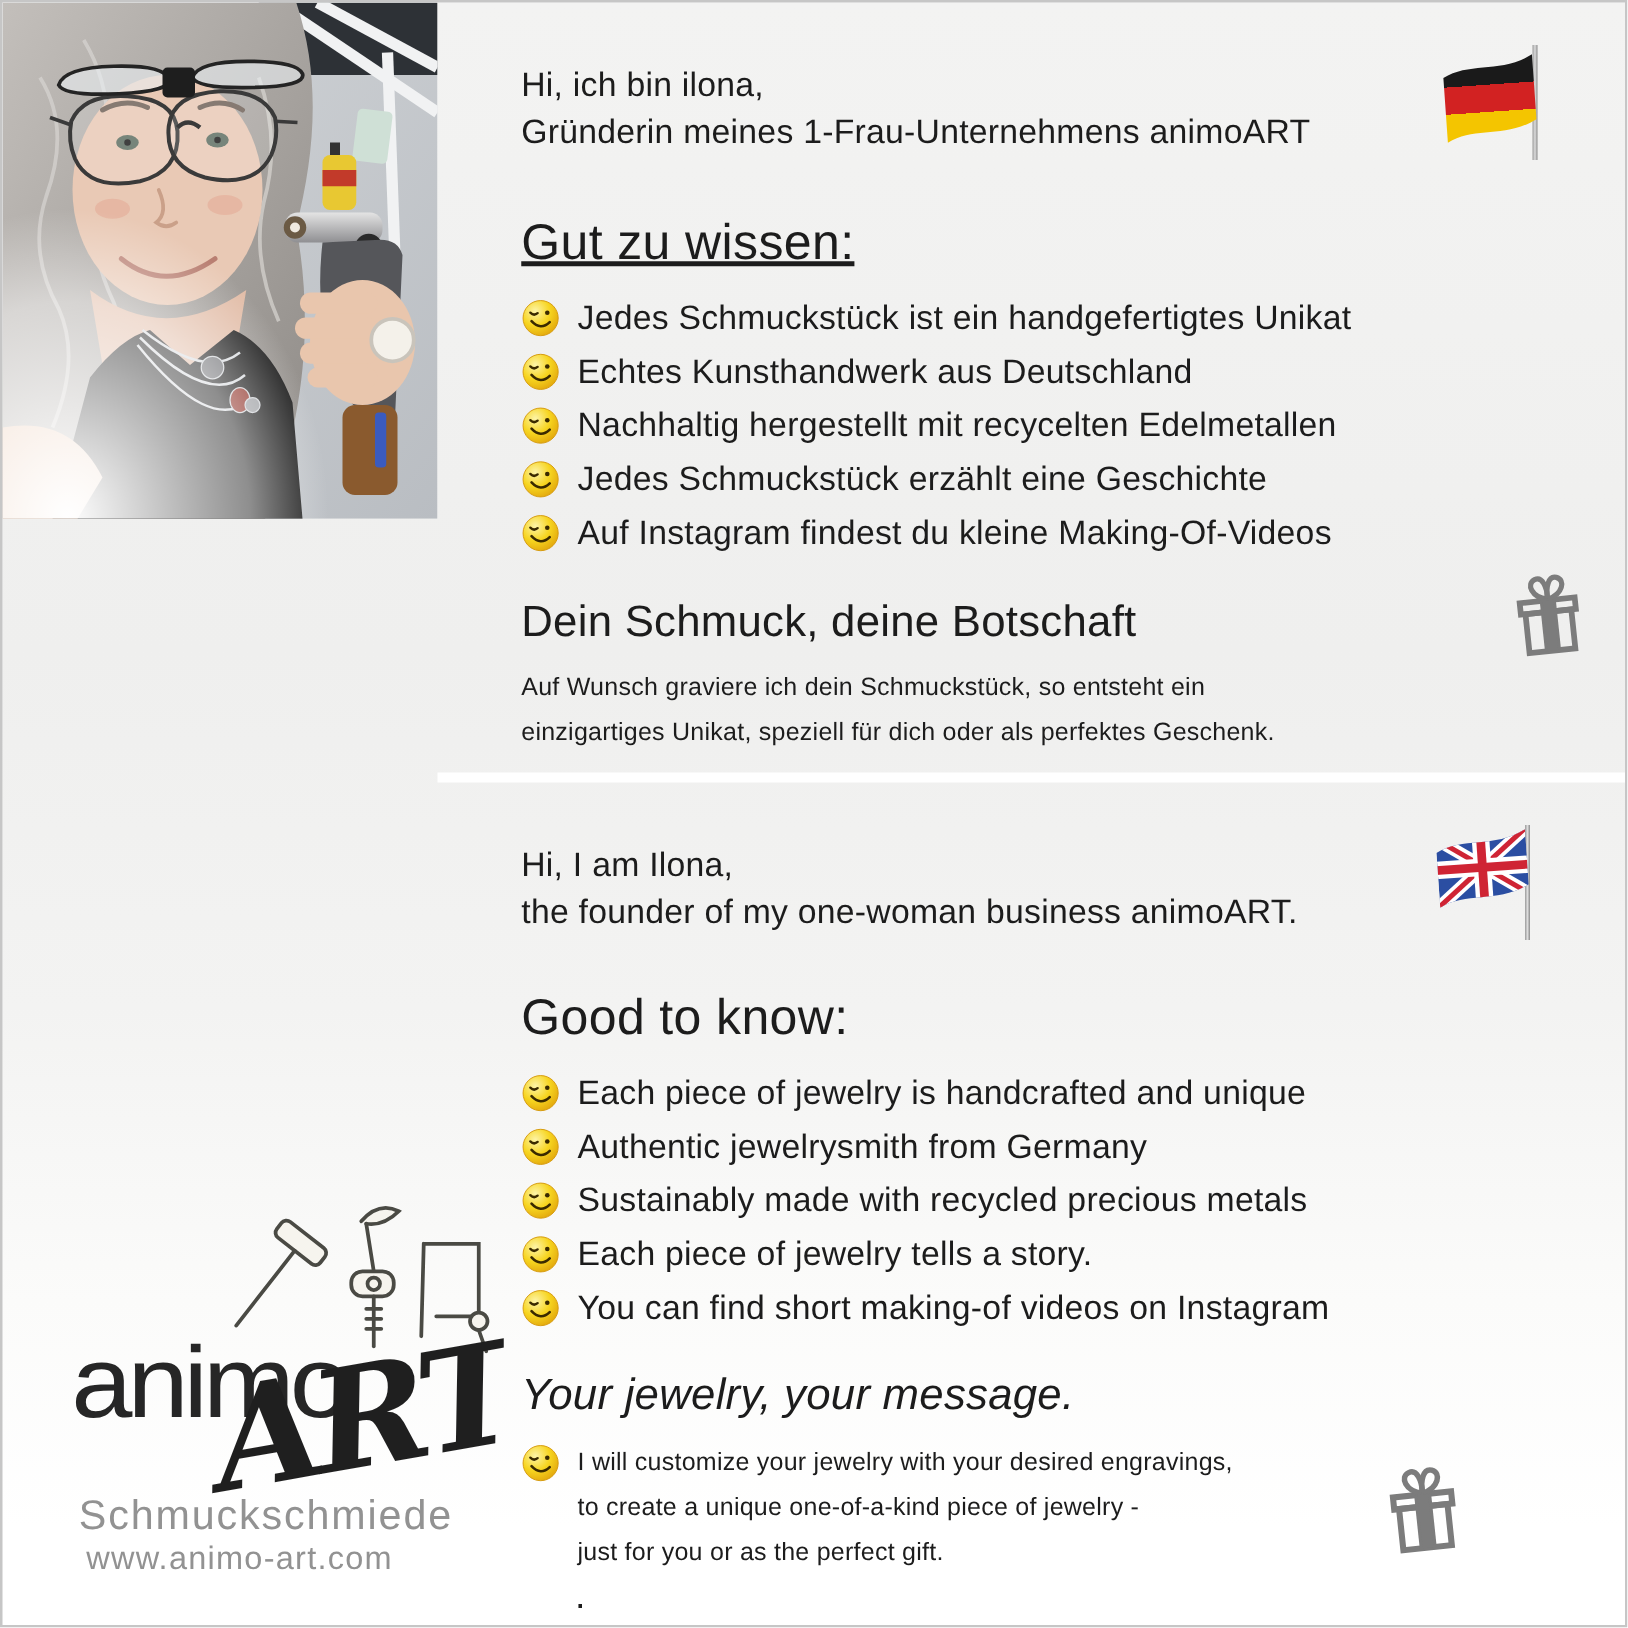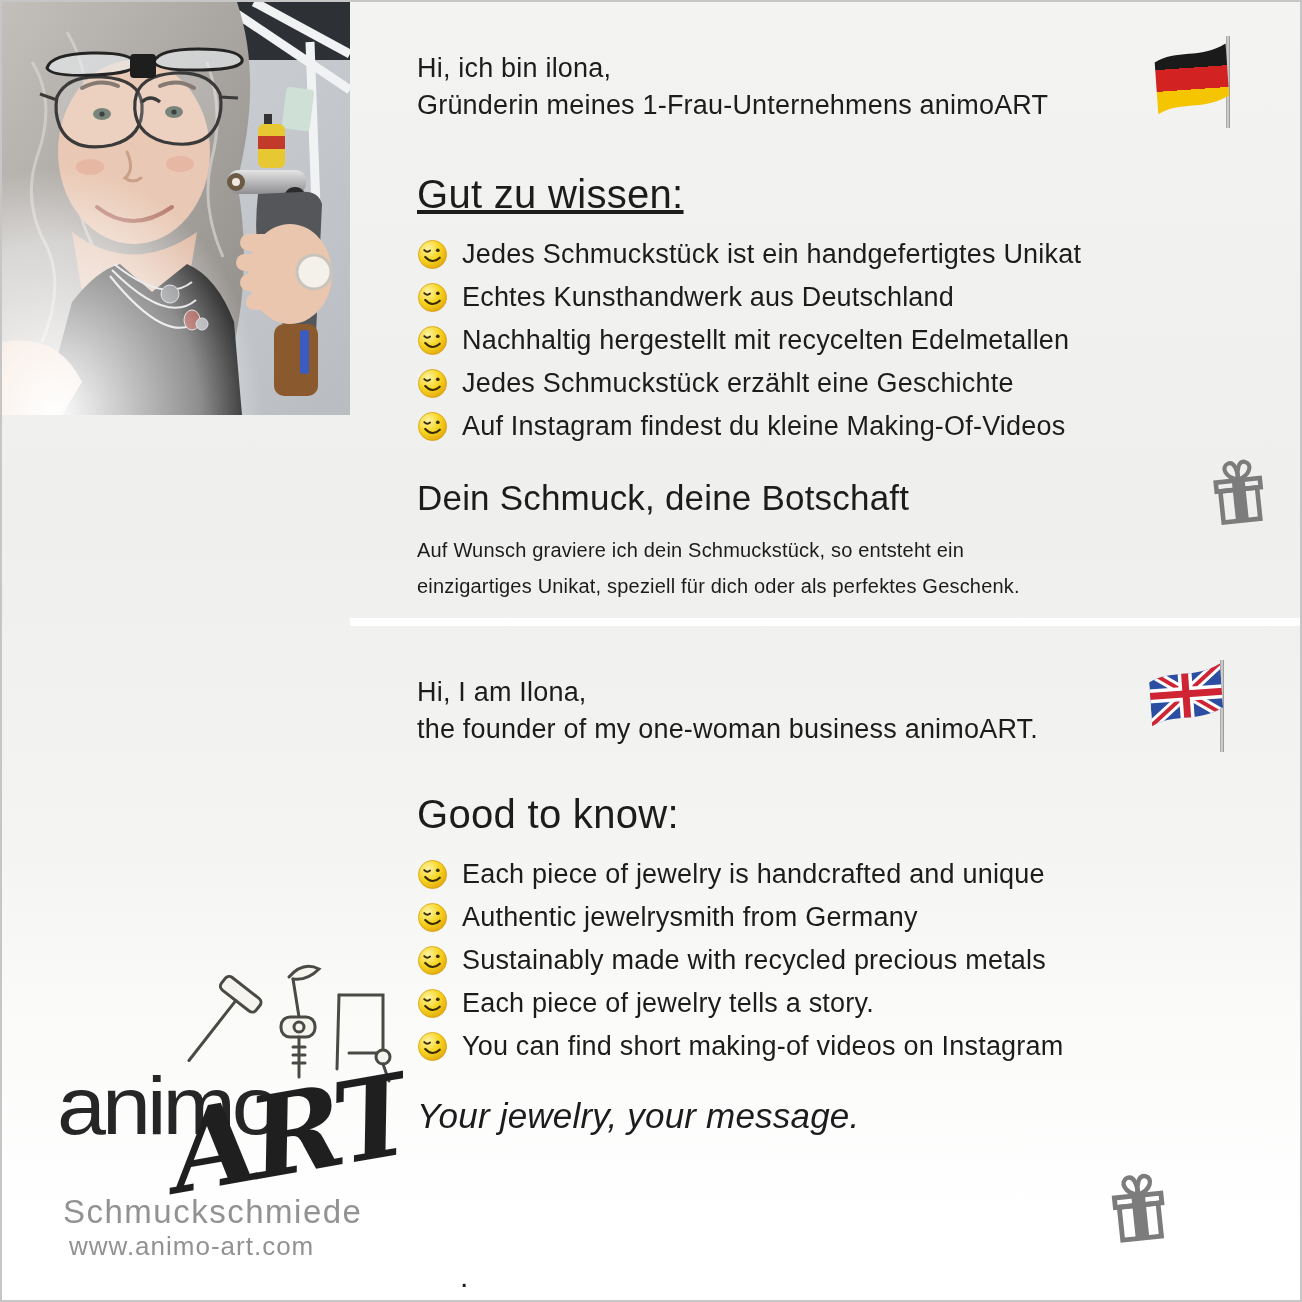--- a/index.html
+++ b/index.html
@@ -306,20 +306,30 @@
         <span class="bt">Each piece of jewelry tells a story.</span>
       </div>
       <div class="bullet-row">
         <svg class="sm">
             <use href="#smiley-sym"></use>
           </svg>
         <span class="bt">You can find short making-of videos on Instagram</span>
       </div>
     </div>
     <div class="h-mid" style="margin-top:28px;font-style:italic;">Your jewelry, your message.</div>
+    <div class="para-bullet" style="margin-top:16px;">
+      <svg class="sm">
+          <use href="#smiley-sym"></use>
+        </svg>
+      <div>
+        <div class="body-line">I will customize your jewelry with your desired engravings,</div>
+        <div class="body-line">to create a unique one-of-a-kind piece of jewelry -</div>
+        <div class="body-line">just for you or as the perfect gift.</div>
+      </div>
+    </div>
   </div>
 
   <div class="abs" style="left:1106px;top:1170px;width:64px;height:74px;transform:rotate(-6deg);">
     <svg width="64" height="74" viewBox="0 0 64 76">
         <use href="#gift-sym"></use>
       </svg>
   </div>
 
   <div class="abs" id="trailing-dot">.</div>
 

